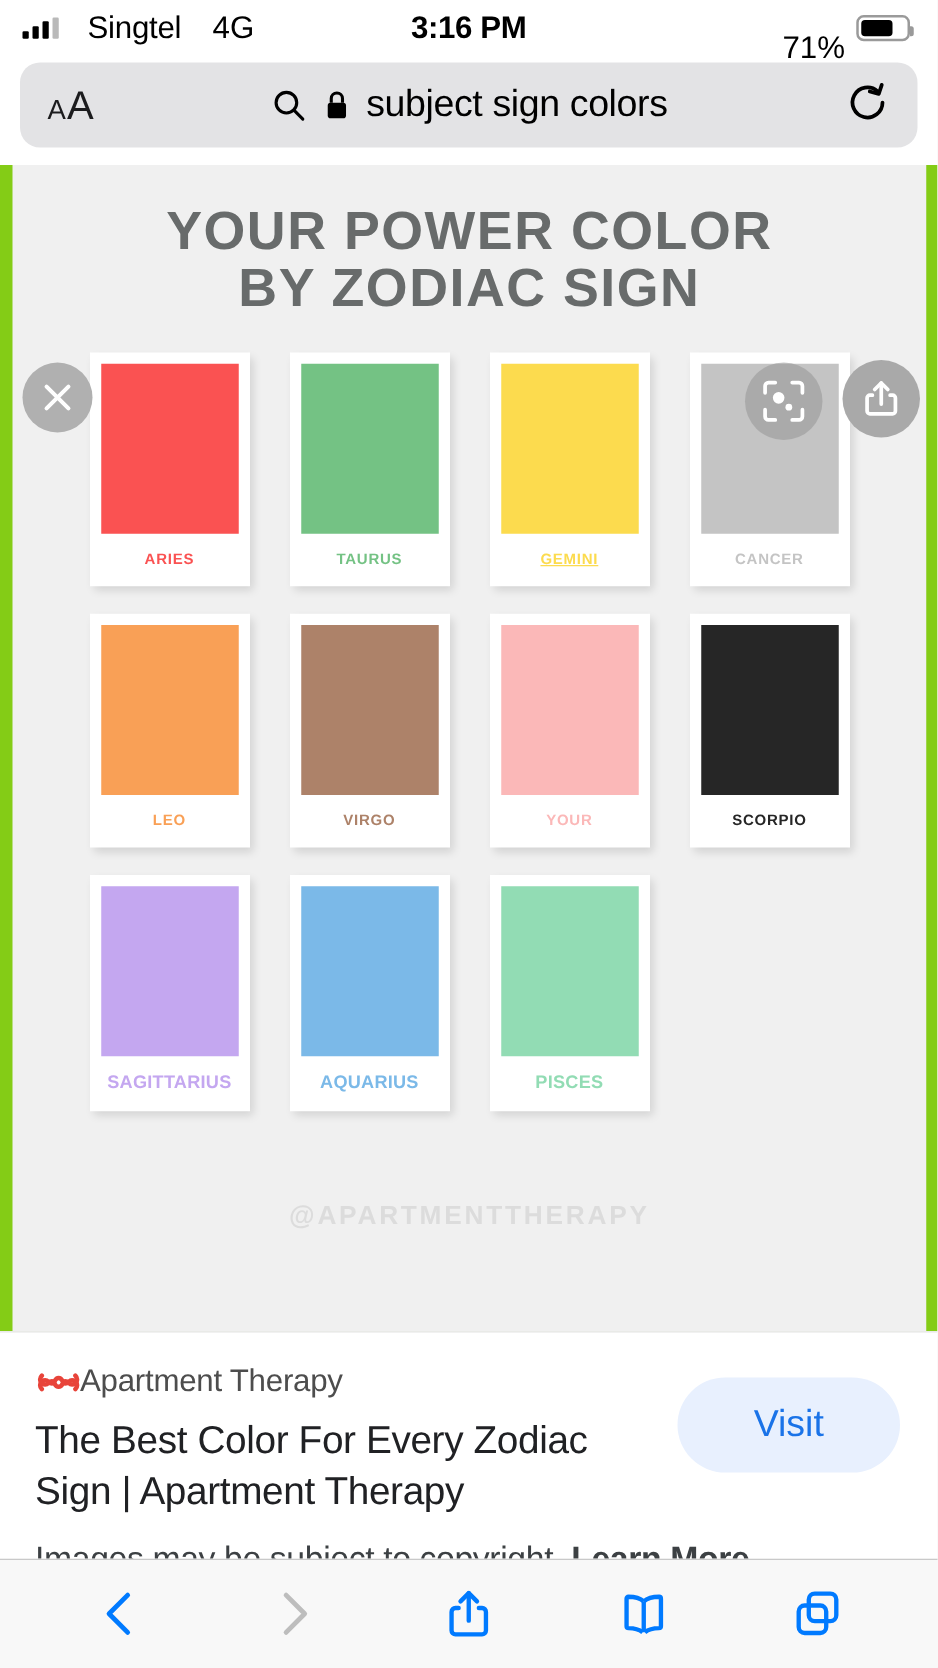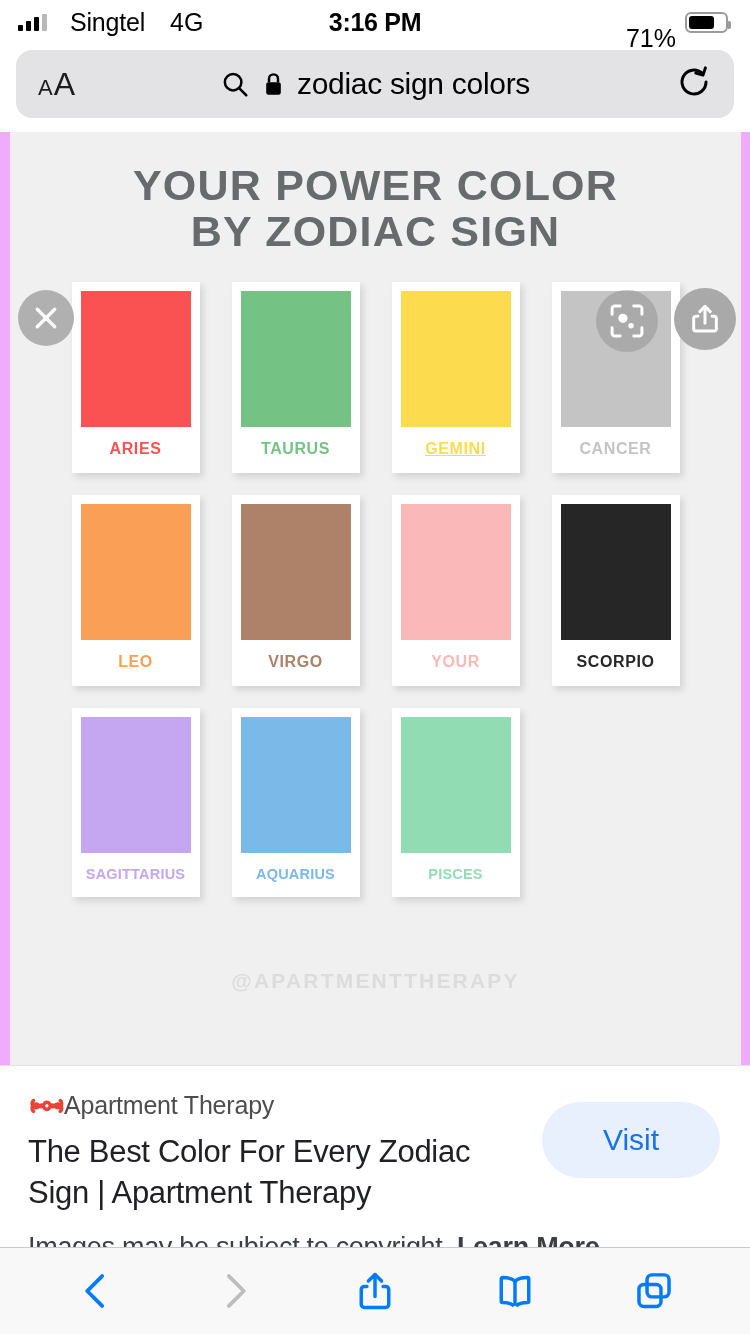--- a/index.html
+++ b/index.html
@@ -48,21 +48,21 @@
   .aa .big{ font-size:32px; }
   .url-center{
     position:absolute; left:0; right:0; display:flex; align-items:center;
     justify-content:center; gap:13px; pointer-events:none;
   }
   .url-text{ font-size:30px; color:#000; letter-spacing:-0.3px; }
   .reload{ margin-left:auto; }
 
   
   .viewer{
-    position:relative; width:100%; height:933px; background:#f0abfc; overflow:hidden;
+    position:relative; width:100%; height:933px; background:#84cc16; overflow:hidden;
   }
   .viewer-inner{
     position:absolute; left:10px; right:9px; top:0; bottom:0;
     background:#f0f0f0;
   }
   .round-btn{
     position:absolute; border-radius:50%;
     display:flex; align-items:center; justify-content:center;
   }
   .btn-close{ left:18px; top:158px; width:56px; height:56px; background:#b0b0b0; z-index:6;}
@@ -78,21 +78,21 @@
     margin:28px auto 0 auto; width:640px;
     display:grid; grid-template-columns:repeat(4,1fr); row-gap:22px; column-gap:0;
     justify-items:center;
   }
   .card{
     width:128px; background:#ffffff; padding:9px 9px 0 9px;
     box-shadow:3px 4px 7px rgba(0,0,0,0.13);
   }
   .swatch{ width:110px; height:136px; }
   .card-label{
-    text-align:center; font-size:16px; font-weight:800; letter-spacing:0.6px;
+    text-align:center; font-size:12px; font-weight:800; letter-spacing:0.6px;
     padding:13px 0 15px 0; white-space:nowrap;
   }
   .card.wide .card-label{ font-size:14.5px; letter-spacing:0.2px; }
 
   .watermark{
     text-align:center; margin-top:72px; color:#dcdcdc;
     font-size:21px; font-weight:800; letter-spacing:2.2px;
   }
 
   
@@ -159,21 +159,21 @@
     </span>
     <div class="url-center">
       <svg width="30" height="30" viewBox="0 0 24 24">
         <circle cx="10.5" cy="10.5" r="6.6" fill="none" stroke="#000" stroke-width="2"></circle>
         <line x1="15.3" y1="15.3" x2="21" y2="21" stroke="#000" stroke-width="2" stroke-linecap="round"></line>
       </svg>
       <svg width="21" height="27" viewBox="0 0 18 24">
         <path d="M5 10V7a4 4 0 0 1 8 0v3" fill="none" stroke="#000" stroke-width="2.2"></path>
         <rect x="2.5" y="10" width="13" height="11" rx="2" fill="#000"></rect>
       </svg>
-      <span class="url-text">zodiac sign colors</span>
+      <span class="url-text">subject sign colors</span>
     </div>
     <span class="reload">
       <svg width="36" height="36" viewBox="0 0 24 24">
         <path d="M20 12a8 8 0 1 1-2.6-5.9" fill="none" stroke="#000" stroke-width="2" stroke-linecap="round"></path>
         <path d="M19.6 2.6 L18 7.4 L13.2 6.1" fill="none" stroke="#000" stroke-width="2" stroke-linecap="round" stroke-linejoin="round"></path>
       </svg>
     </span>
   </div>
 </div>
 

